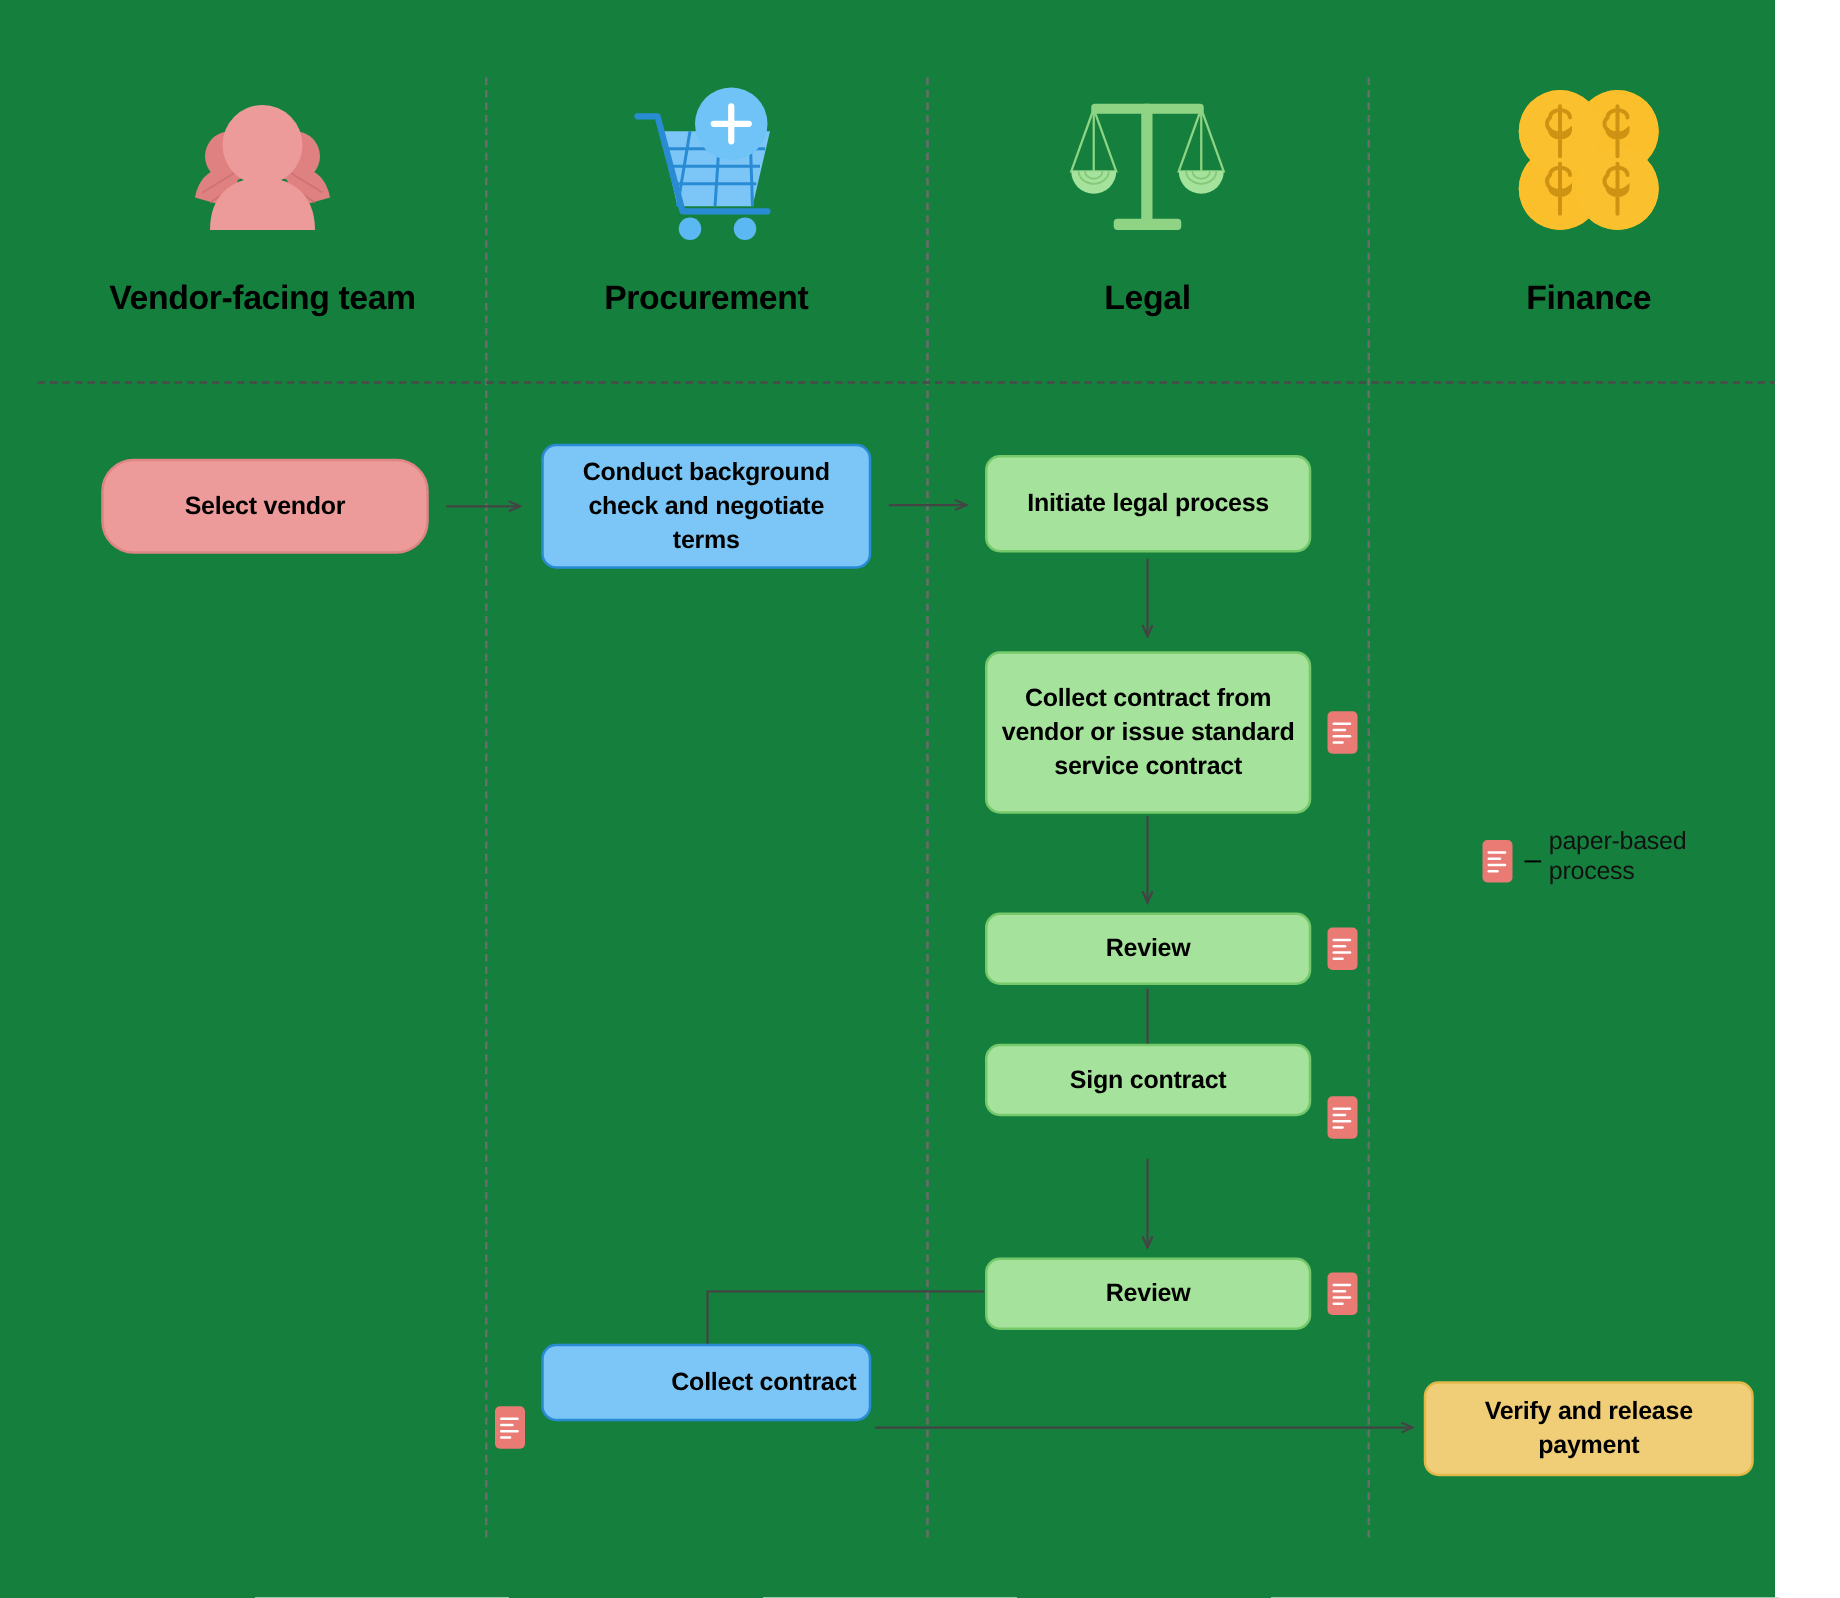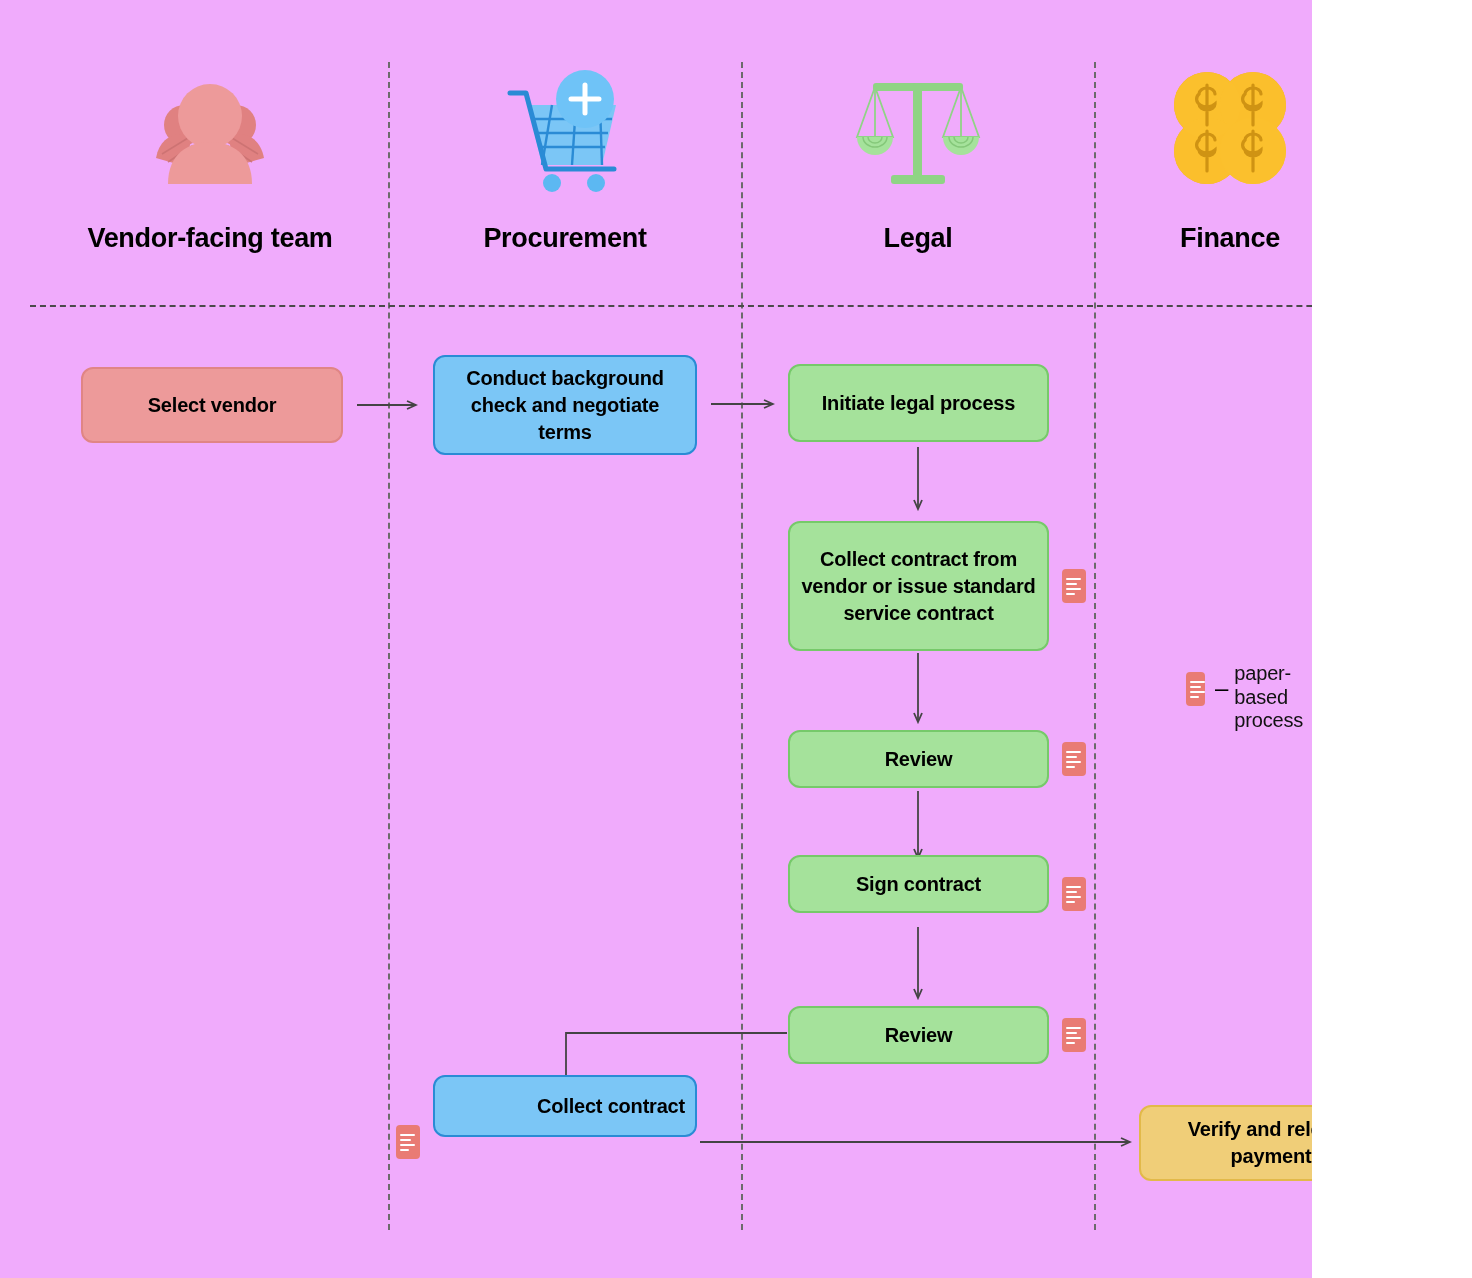--- a/index.html
+++ b/index.html
@@ -5,23 +5,23 @@
   html, body {
     margin: 0;
     padding: 0;
     background: #ffffff;
   }
   body {
     font-family: "Liberation Sans", sans-serif;
   }
   #canvas {
     position: relative;
-    width: 1312px;
+    width: 1420px;
     height: 1278px;
-    background: #f0abfc;
+    background: #15803d;
     overflow: hidden;
   }
 
   
   .vline {
     position: absolute;
     width: 0;
     border-left: 2px dashed #6b6b6b;
   }
   .hline {
@@ -205,21 +205,21 @@
         <path d="M20 40 L36 40 L56 116 L124 116" stroke="#2A8BD5" stroke-width="5" fill="none" stroke-linecap="round" stroke-linejoin="round"></path>
         <circle cx="62" cy="130" r="9" fill="#5CB8F2"></circle>
         <circle cx="106" cy="130" r="9" fill="#5CB8F2"></circle>
         <circle cx="95" cy="46" r="29" fill="#6FC3F7"></circle>
         <path d="M95 32 L95 60 M81 46 L109 46" stroke="#ffffff" stroke-width="5" stroke-linecap="round"></path>
       </svg>
     </div>
     <div class="lane-title">Procurement</div>
   </div>
 
-  <div class="lane-header" style="left:1080px;">
+  <div class="lane-header" style="left:1121px;">
     <div class="lane-icon">
       <svg width="150" height="150" viewBox="0 0 150 150" aria-hidden="true">
         <circle cx="52" cy="52" r="33" fill="#F7A81B"></circle>
         <circle cx="98" cy="52" r="33" fill="#F7A81B"></circle>
         <circle cx="52" cy="98" r="33" fill="#F7A81B"></circle>
         <circle cx="98" cy="98" r="33" fill="#FBC02D"></circle>
         <circle cx="52" cy="52" r="33" fill="#FBC02D"></circle>
         <circle cx="98" cy="52" r="33" fill="#FBC02D" opacity="0.97"></circle>
         <circle cx="52" cy="98" r="33" fill="#FBC02D" opacity="0.97"></circle>
         <circle cx="98" cy="98" r="33" fill="#FBC02D"></circle>
@@ -251,21 +251,21 @@
 
     <path d="M918 791 L918 858" stroke="#444444" stroke-width="1.8" fill="none" marker-end="url(#ah)"></path>
 
     <path d="M918 927 L918 998" stroke="#444444" stroke-width="1.8" fill="none" marker-end="url(#ah)"></path>
 
     <path d="M787 1033 L566 1033 L566 1096" stroke="#444444" stroke-width="1.8" fill="none" marker-end="url(#ah)"></path>
 
     <path d="M700 1142 L1130 1142" stroke="#444444" stroke-width="1.8" fill="none" marker-end="url(#ah)"></path>
   </svg>
 
-  <div class="node red" style="left:81px; top:367px; width:262px; height:76px;">
+  <div class="node red" style="left:81px; top:367px; width:262px; height:76px;border-radius:26px;">
     <span>Select vendor</span>
   </div>
 
   <div class="node blue" style="left:433px; top:355px; width:264px; height:100px;">
     <span>Conduct background check and negotiate terms</span>
   </div>
 
   <div class="node green" style="left:788px; top:364px; width:261px; height:78px;">
     <span>Initiate legal process</span>
   </div>
@@ -283,21 +283,21 @@
   <div class="node green" style="left:788px; top:730px; width:261px; height:58px;">
     <span>Review</span>
   </div>
   <div class="paper-icon" style="left:1062px; top:742px;">
     <i></i>
       <i></i>
       <i></i>
       <i></i>
   </div>
 
-  <div class="node green" style="left:788px; top:855px; width:261px; height:58px;">
+  <div class="node green" style="left:788px; top:835px; width:261px; height:58px;">
     <span>Sign contract</span>
   </div>
   <div class="paper-icon" style="left:1062px; top:877px;">
     <i></i>
       <i></i>
       <i></i>
       <i></i>
   </div>
 
   <div class="node green" style="left:788px; top:1006px; width:261px; height:58px;">

